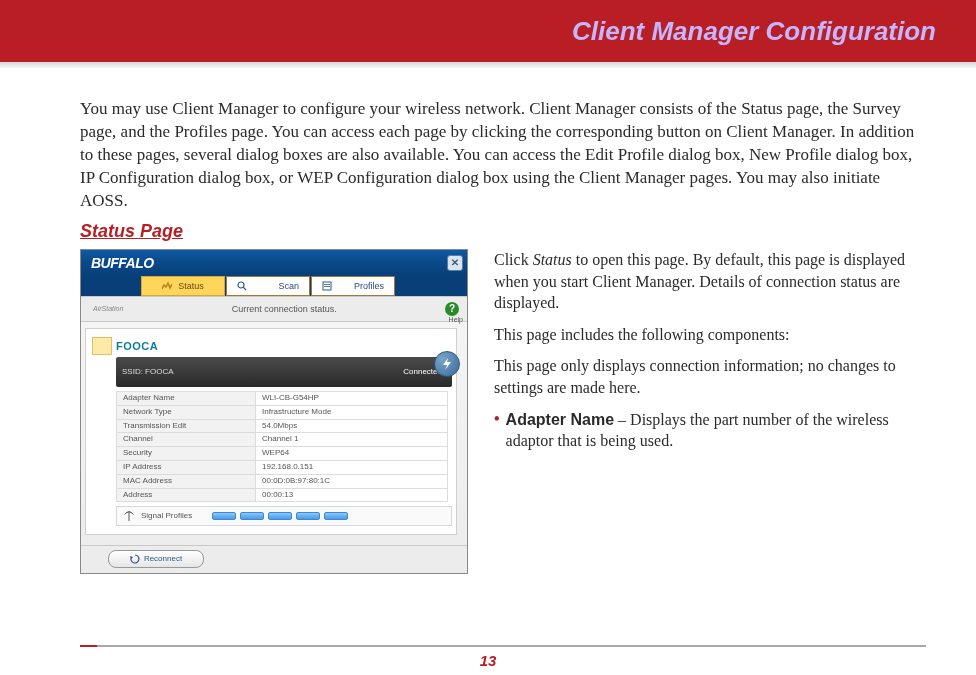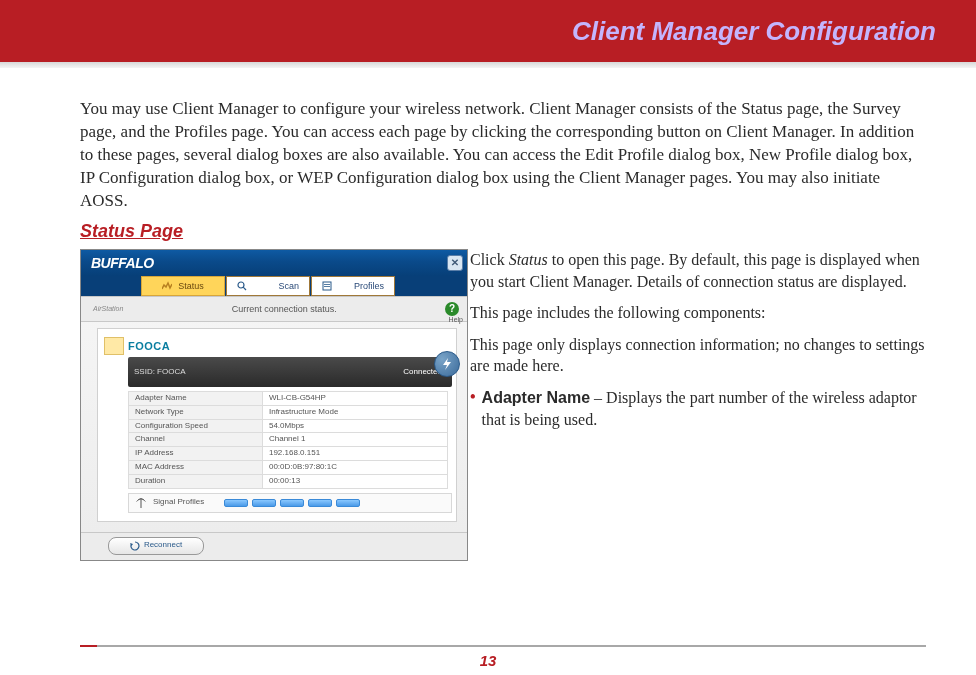--- a/index.html
+++ b/index.html
@@ -47,20 +47,21 @@
     font-family: 'Century Gothic', 'Avant Garde', sans-serif;
     font-style: italic;
     font-weight: bold;
     color: #b81e24;
     font-size: 18px;
     margin: 4px 0 6px 0;
     text-decoration: underline;
   }
   .two-col {
     display: flex;
+    gap: 24px;
   }
   .left-col { flex: 0 0 390px; }
   .right-col { flex: 1; font-size: 16px; line-height: 1.35; }
   .right-col p { margin-bottom: 10px; }
   .right-col em { font-style: italic; }
   .bullet-row { display: flex; gap: 6px; }
   .bullet-dot { color: #b81e24; font-weight: bold; font-size: 16px; line-height: 1.2; }
   .bullet-body { flex: 1; }
   .bullet-body b { font-family: Arial, sans-serif; font-weight: bold; }
 
@@ -145,21 +146,21 @@
     background: #2a8a2a;
     color: #fff;
     font-size: 10px;
     font-weight: bold;
     display: flex;
     align-items: center;
     justify-content: center;
   }
   .help-label { font-size: 7px; color: #555; text-align: center; position: absolute; right: 4px; top: 18px; }
   .panel {
-    margin: 6px 10px 10px 16px;
+    margin: 6px 10px 10px 4px;
     background: #fff;
     border: 1px solid #d0d0d0;
     padding: 4px 4px 6px 4px;
   }
   .ssid-row {
     display: flex;
     align-items: center;
     gap: 4px;
     padding: 4px 2px 2px 2px;
   }
@@ -347,37 +348,41 @@
             <tbody id="details-body">
                 <tr>
                   <td>Adapter Name</td>
                   <td>WLI-CB-G54HP</td>
                 </tr>
                 <tr>
                   <td>Network Type</td>
                   <td>Infrastructure Mode</td>
                 </tr>
                 <tr>
-                  <td>Configuration Speed</td>
+                  <td>Transmission Edit</td>
                   <td>54.0Mbps</td>
                 </tr>
                 <tr>
                   <td>Channel</td>
                   <td>Channel 1</td>
                 </tr>
                 <tr>
+                  <td>Security</td>
+                  <td>WEP64</td>
+                </tr>
+                <tr>
                   <td>IP Address</td>
                   <td>192.168.0.151</td>
                 </tr>
                 <tr>
                   <td>MAC Address</td>
                   <td>00:0D:0B:97:80:1C</td>
                 </tr>
                 <tr>
-                  <td>Duration</td>
+                  <td>Address</td>
                   <td>00:00:13</td>
                 </tr>
               </tbody>
           </table>
 
           <div class="signal-row">
             <svg class="antenna-icon" viewBox="0 0 12 12">
                 <line x1="6" y1="2" x2="6" y2="11" stroke="#555" stroke-width="1"></line>
                 <path d="M3,3 Q6,0 9,3" stroke="#555" stroke-width="0.8" fill="none"></path>
                 <path d="M1.5,4.5 Q6,-1 10.5,4.5" stroke="#555" stroke-width="0.8" fill="none"></path>

